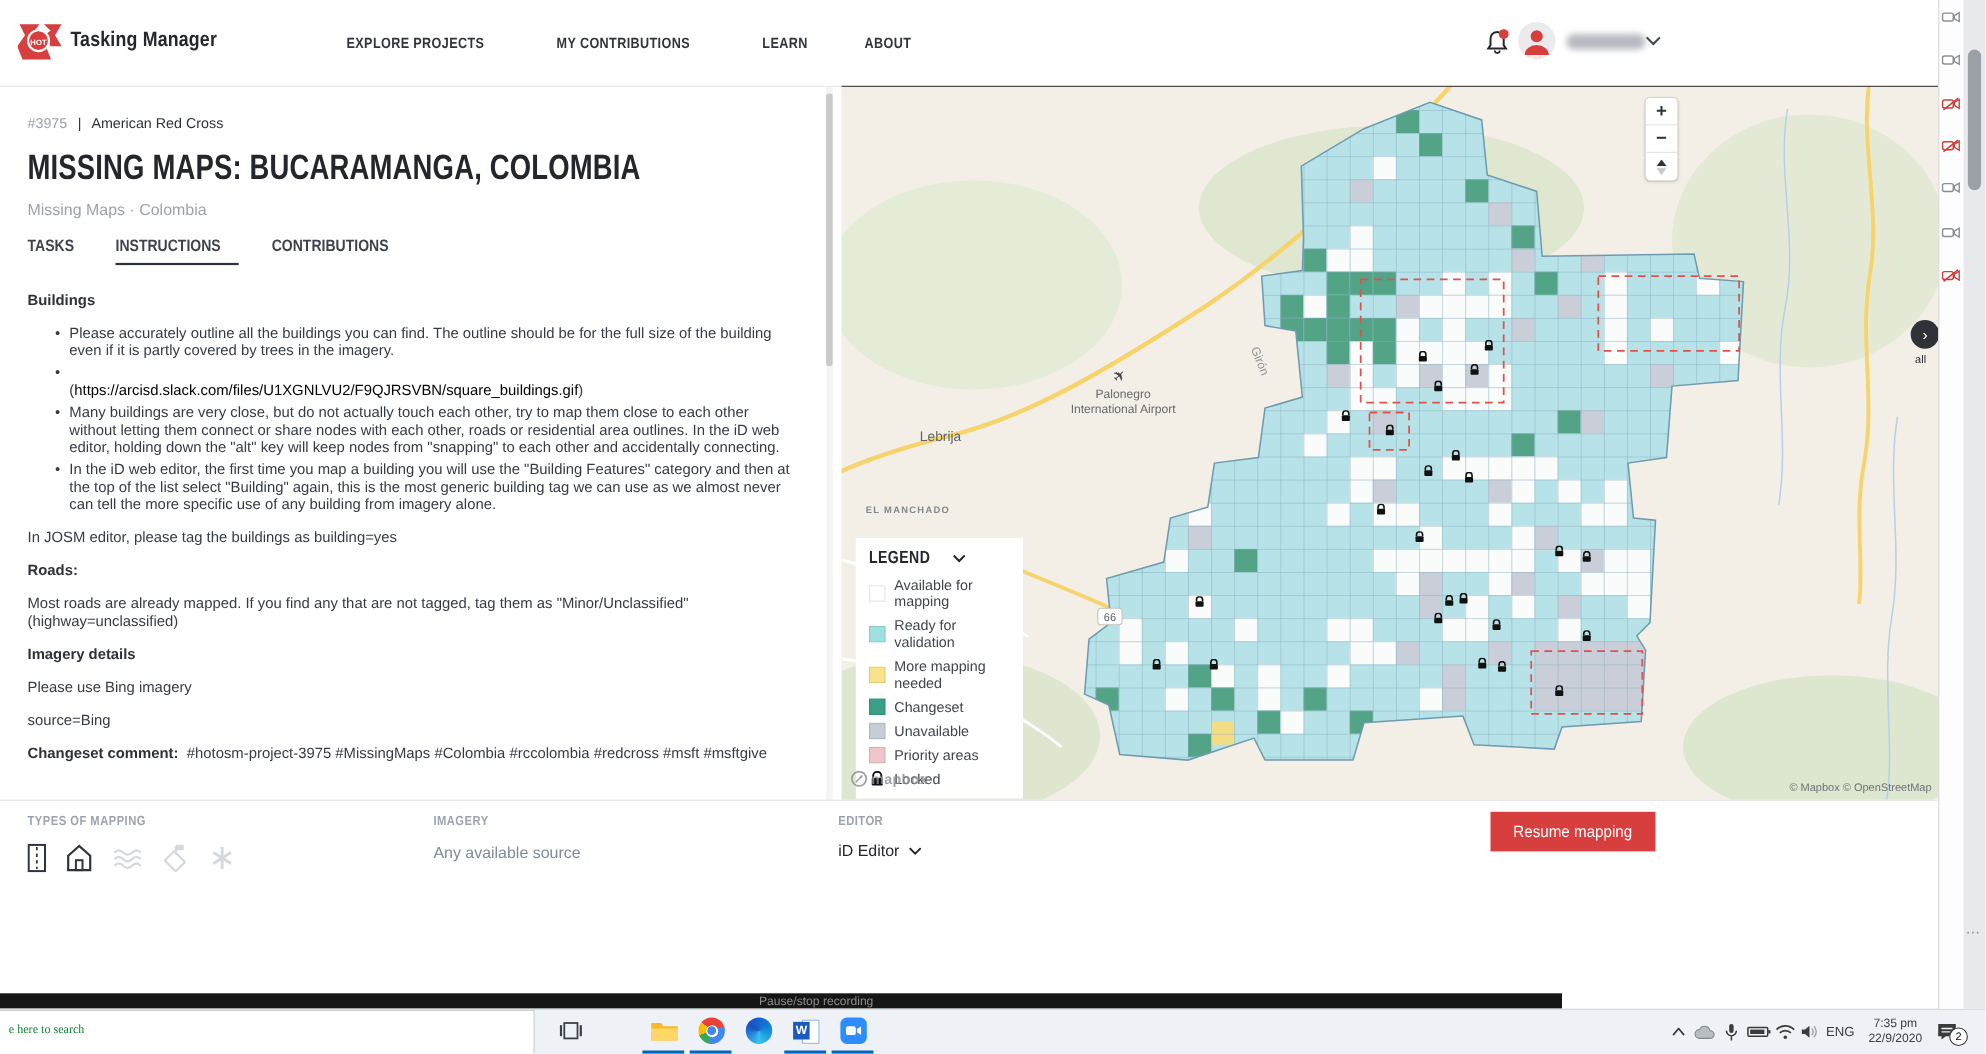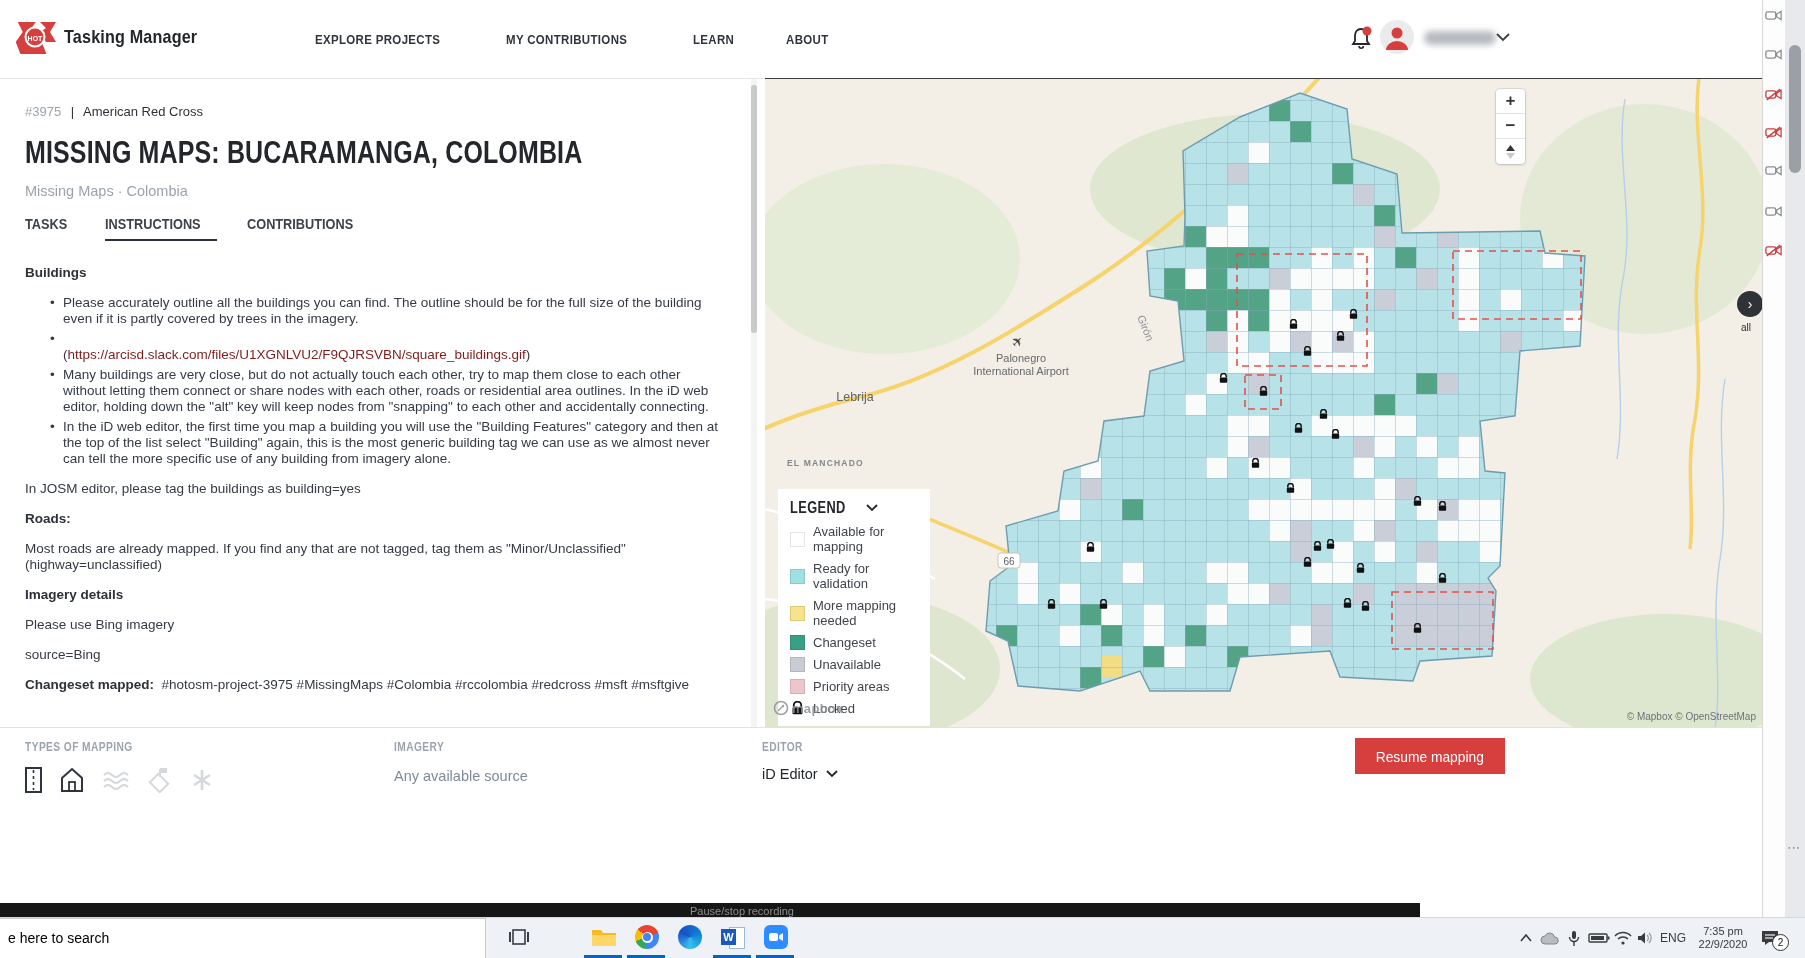--- a/index.html
+++ b/index.html
@@ -29,21 +29,21 @@
   .subtitle{margin-top:13px;font-size:14.5px;color:#9aa3ad;}
   .tabs{margin-top:16px;display:flex;gap:30px;}
   .tab{font-size:15px;font-weight:600;color:#3c434d;padding-bottom:7px;cursor:pointer;}
   .tab.active{border-bottom:2px solid #2c3038;}
   .instructions{margin-top:24px;font-size:13.5px;line-height:16px;color:#353b45;}
   .instructions b{color:#2d3138;}
   .instructions p{margin:14px 0;}
   ul.bul{margin:12px 0 14px;padding-left:38px;list-style:none;}
   ul.bul li{position:relative;margin-bottom:4px;}
   ul.bul li::before{content:"•";position:absolute;left:-13px;top:0;color:#353b45;}
-  a.redlink{color:#7f1d1d;text-decoration:none;}
+  a.redlink{color:#000000;text-decoration:none;}
 
   
   #pscroll{position:absolute;left:751px;top:79px;width:6px;height:824px;background:#f4f4f4;}
   #pthumb{position:absolute;left:751px;top:85px;width:6px;height:248px;background:#c9c9c9;border-radius:3px;}
 
   
   #map{position:absolute;left:765px;top:78px;width:997px;height:649px;overflow:hidden;background:#f3efe6;border-top:1px solid #3c3c3c;box-sizing:content-box;}
   #mapsvg{position:absolute;left:0;top:0;}
   #zoomctl{position:absolute;left:731px;top:10px;width:29px;background:#fff;border-radius:4px;box-shadow:0 0 0 1px rgba(0,0,0,.08),0 1px 3px rgba(0,0,0,.15);}
   .zbtn{width:29px;height:25px;display:flex;align-items:center;justify-content:center;font-size:17px;font-weight:bold;color:#333;border-bottom:1px solid #e3e3e3;cursor:pointer;box-sizing:border-box;}
@@ -68,21 +68,21 @@
   .mapicons{margin-top:12px;display:flex;gap:17px;align-items:center;}
   .imgval{margin-top:13px;font-size:14.5px;color:#7d8b99;}
   .editorval{margin-top:11px;font-size:14.5px;color:#23262b;display:flex;align-items:center;gap:8px;cursor:pointer;}
   #resume{position:absolute;left:1355px;top:10px;width:150px;height:36px;background:#d73f3f;color:#ffffff;border:none;font-size:15px;font-family:Liberation Sans, sans-serif;cursor:pointer;}
 
   
   #recbar{position:absolute;left:0;top:903px;width:1420px;height:14px;background:#161616;}
   #rectext{position:absolute;left:690px;top:2px;font-size:11px;color:#8e8e8e;}
   #taskbar{position:absolute;left:0;top:917px;width:1805px;height:41px;background:#eef1f5;border-top:1px solid #d5d8db;box-sizing:border-box;}
   #searchbox{position:absolute;left:0;top:0;width:486px;height:40px;background:#fff;border-right:1px solid #c8ccd0;border-top:1px solid #c8ccd0;box-sizing:border-box;}
-  #searchbox span{display:block;margin:11px 0 0 8px;font-size:14px;color:#000000;}
+  #searchbox span{display:block;margin:11px 0 0 8px;font-size:11px;color:#15803d;font-family:Liberation Serif, serif;}
   .tbicon{position:absolute;top:5px;width:28px;height:28px;display:flex;align-items:center;justify-content:center;cursor:pointer;}
   .runbar{position:absolute;top:37px;height:3px;width:38px;background:#0067c0;}
   .tray{position:absolute;top:0;height:40px;display:flex;align-items:center;justify-content:center;color:#3b3b3b;cursor:pointer;}
   #clock{flex-direction:column;font-size:11px;line-height:13px;text-align:center;}
   #badge{position:absolute;left:1772px;top:934px;width:15px;height:15px;border-radius:50%;background:#fff;border:1px solid #333;font-size:10px;display:flex;align-items:center;justify-content:center;color:#111;}
 
   
   #camstrip{position:absolute;left:1762px;top:0;width:23px;height:917px;background:#fdfdfd;border-left:1px solid #d7d7d7;box-sizing:border-box;}
   .cam{position:absolute;left:1765px;cursor:pointer;}
   #scrollcol{position:absolute;left:1785px;top:0;width:20px;height:917px;background:#e7e9ec;}
@@ -154,21 +154,21 @@
         <li><span>Many buildings are very close, but do not actually touch each other, try to map them close to each other without letting them connect or share nodes with each other, roads or residential area outlines. In the iD web editor, holding down the "alt" key will keep nodes from "snapping" to each other and accidentally connecting.</span></li>
         <li><span>In the iD web editor, the first time you map a building you will use the "Building Features" category and then at the top of the list select "Building" again, this is the most generic building tag we can use as we almost never can tell the more specific use of any building from imagery alone.</span></li>
       </ul>
       <p>In JOSM editor, please tag the buildings as building=yes</p>
       <p><b>Roads:</b></p>
       <p>Most roads are already mapped. If you find any that are not tagged, tag them as "Minor/Unclassified" (highway=unclassified)</p>
       <p><b>Imagery details</b></p>
       <p>Please use Bing imagery</p>
       <p>source=Bing</p>
       <p>
-        <b>Changeset mapped:</b>&nbsp;
+        <b>Changeset comment:</b>&nbsp;
         <span>#hotosm-project-3975 #MissingMaps #Colombia #rccolombia #redcross #msft #msftgive</span>
       </p>
     </div>
   </div>
   <div id="pscroll"></div>
   <div id="pthumb"></div>
 
   <div id="map">
     <div id="mapsvg">
   <svg xmlns="http://www.w3.org/2000/svg" width="997" height="649" viewBox="0 0 997 649" font-family="Liberation Sans, DejaVu Sans, sans-serif">

